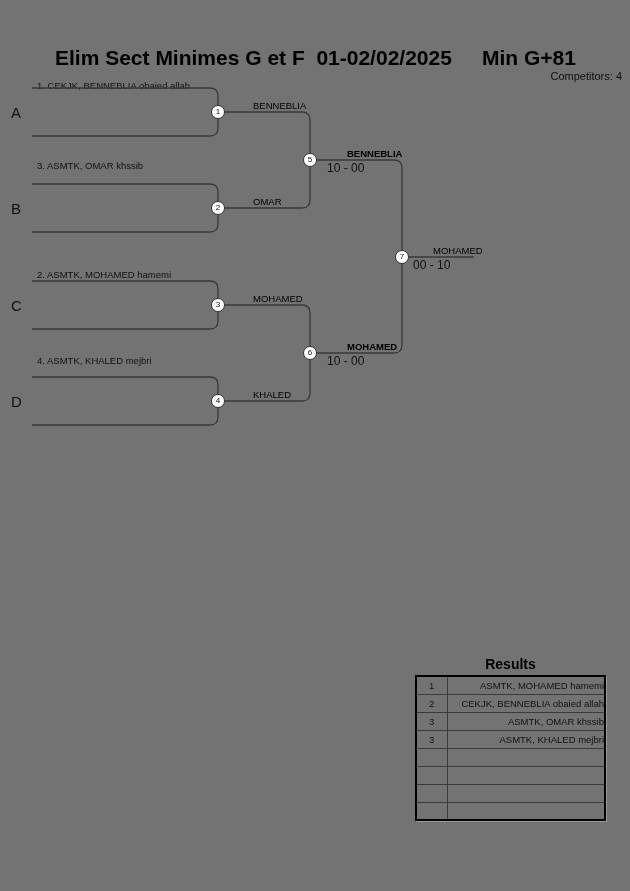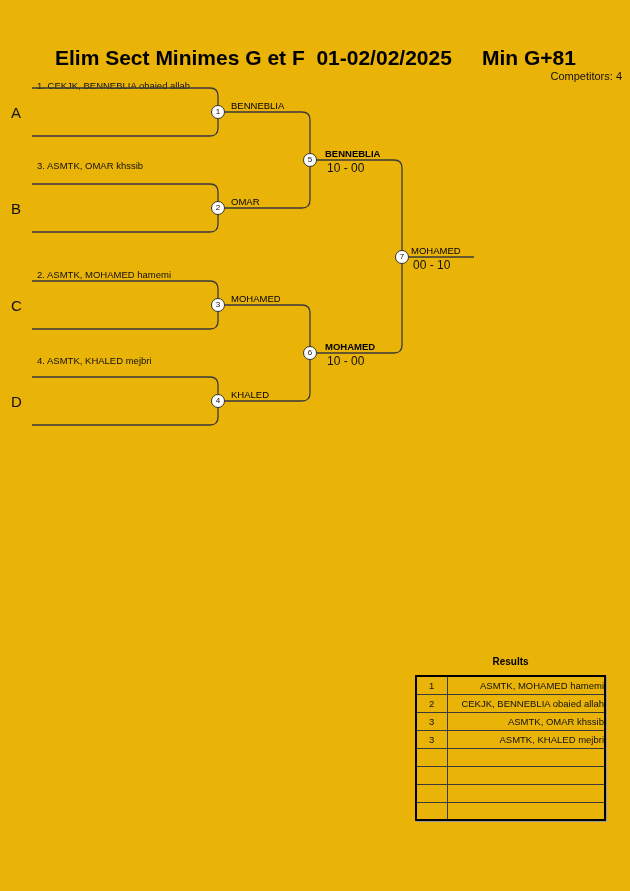--- a/index.html
+++ b/index.html
@@ -1,39 +1,39 @@
 <!DOCTYPE html>
 <html><head>
 <meta charset="utf-8">
 <style>
   * { margin:0; padding:0; box-sizing:border-box; }
   html,body { background:#fff; }
   body { width:630px; height:891px; font-family:"Liberation Sans", sans-serif; color:#111; }
-  .page { position:relative; width:630px; height:891px; background:#eab308; overflow:hidden;padding-left:8px; }
+  .page { position:relative; width:630px; height:891px; background:#737373; overflow:hidden;padding-left:8px; }
 
   .title { position:absolute; left:55px; top:46px; font-size:21px; font-weight:bold; line-height:24px; white-space:pre; color:#000; }
   .category { position:absolute; left:482px; top:46px; font-size:21px; font-weight:bold; line-height:24px; color:#000; }
   .competitors { position:absolute; left:530px; top:70px; width:92px; text-align:right; font-size:11px; line-height:13px; color:#111; }
 
   svg.lines { position:absolute; left:0; top:0; z-index:1; }
   svg.lines path { fill:none; stroke:#3a3a3a; stroke-width:1.3; }
 
   .slot-letter { position:absolute; left:11px; width:24px; font-size:15px; line-height:17px; color:#111; }
   .seed { position:absolute; left:37px; font-size:9.5px; line-height:11px; white-space:nowrap; color:#111; }
 
   .node { position:absolute; width:14px; height:14px; border:1.2px solid #333; border-radius:50%;
           background:#fff; z-index:2; display:flex; align-items:center; justify-content:center;
           font-size:8px; line-height:8px; color:#111; }
 
-  .winner { position:absolute; font-size:9.5px; line-height:11px; white-space:nowrap; z-index:2; color:#000; }
+  .winner { position:absolute; font-size:9.5px; line-height:11px; white-space:nowrap; z-index:2; color:#000;margin-left:22px; }
   .winner.bold { font-weight:bold; }
   .score { position:absolute; font-size:12px; line-height:10px; white-space:nowrap; z-index:2; color:#111; }
 
   .results-title { position:absolute; left:415px; top:656px; width:191px; text-align:center;
-                   font-size:10px; font-weight:bold; color:#000; }
+                   font-size:14px; font-weight:bold; color:#000; }
   table.results { position:absolute; left:415px; top:675px; width:191px; border-collapse:collapse;
                   table-layout:fixed; border:2px solid #000; box-shadow:1px 1px 0 #9a9a9a; }
   table.results tr { height:18px; }
   table.results th, table.results td { border:1px solid #3a3a3a; font-size:9.5px; line-height:11px;
                   overflow:hidden; white-space:nowrap; padding:0; color:#111; }
   table.results th { font-weight:bold; text-align:center; }
   td.pos { text-align:center; }
   td.name { text-align:right; padding-left:7px; }
   col.c-pos { width:31px; }
 </style>

